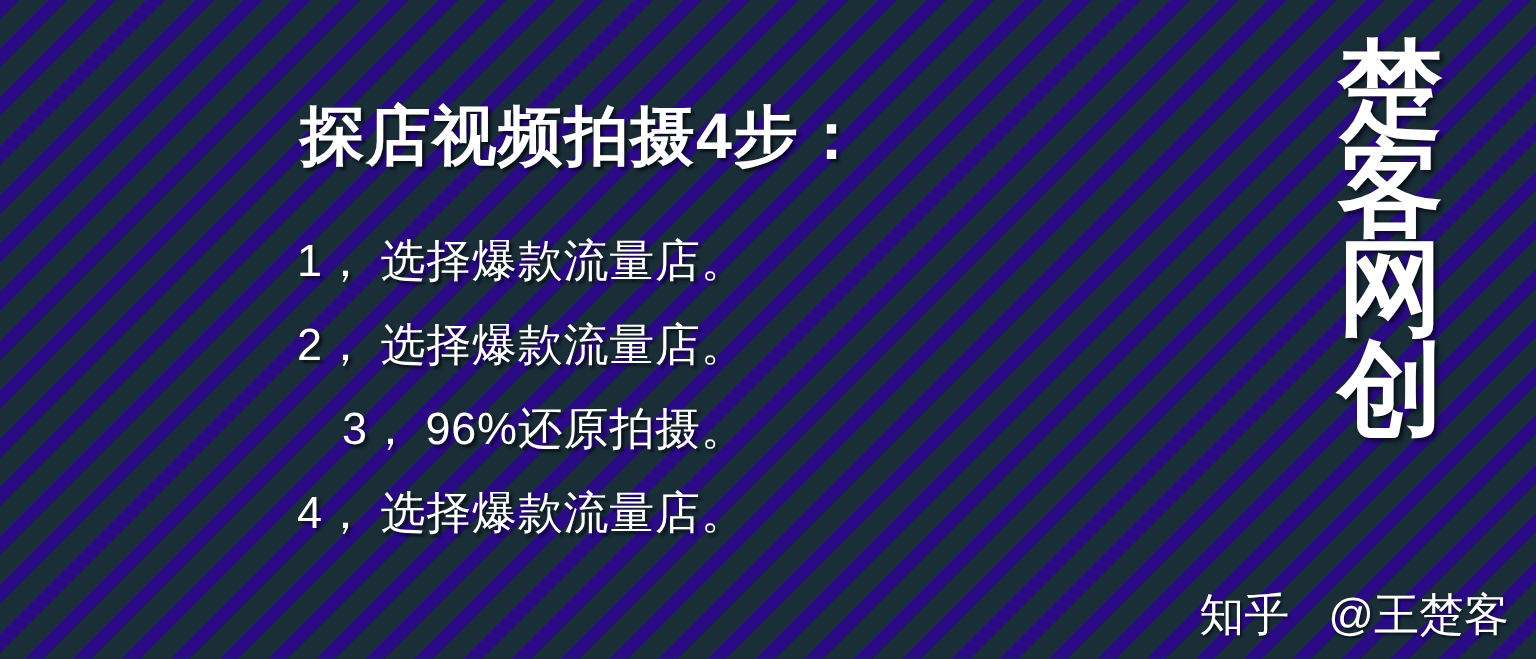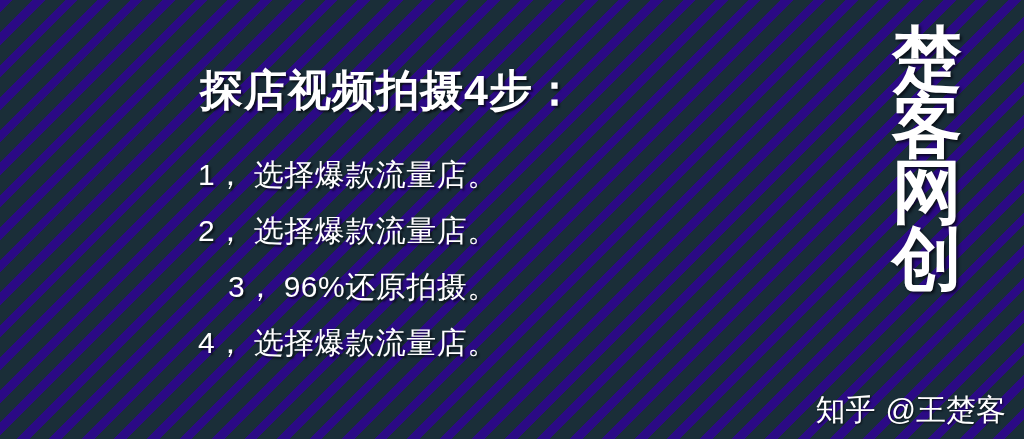--- a/index.html
+++ b/index.html
@@ -97,21 +97,21 @@
     position: absolute;
     right: 18px;
     bottom: 8px;
     font-size: 30px;
     font-weight: normal;
     color: #ffffff;
     white-space: nowrap;
     text-shadow: 1px 1px 2px rgba(5, 8, 14, 0.8);
   }
   #watermark .wm-site {
-    margin-right: 10px;
+    margin-right: 26px;
   }
 </style>
 </head>
 <body>
 
 <div id="banner">
 
   <div id="main-copy">
 
     <div id="headline">探店视频拍摄4步：</div>

